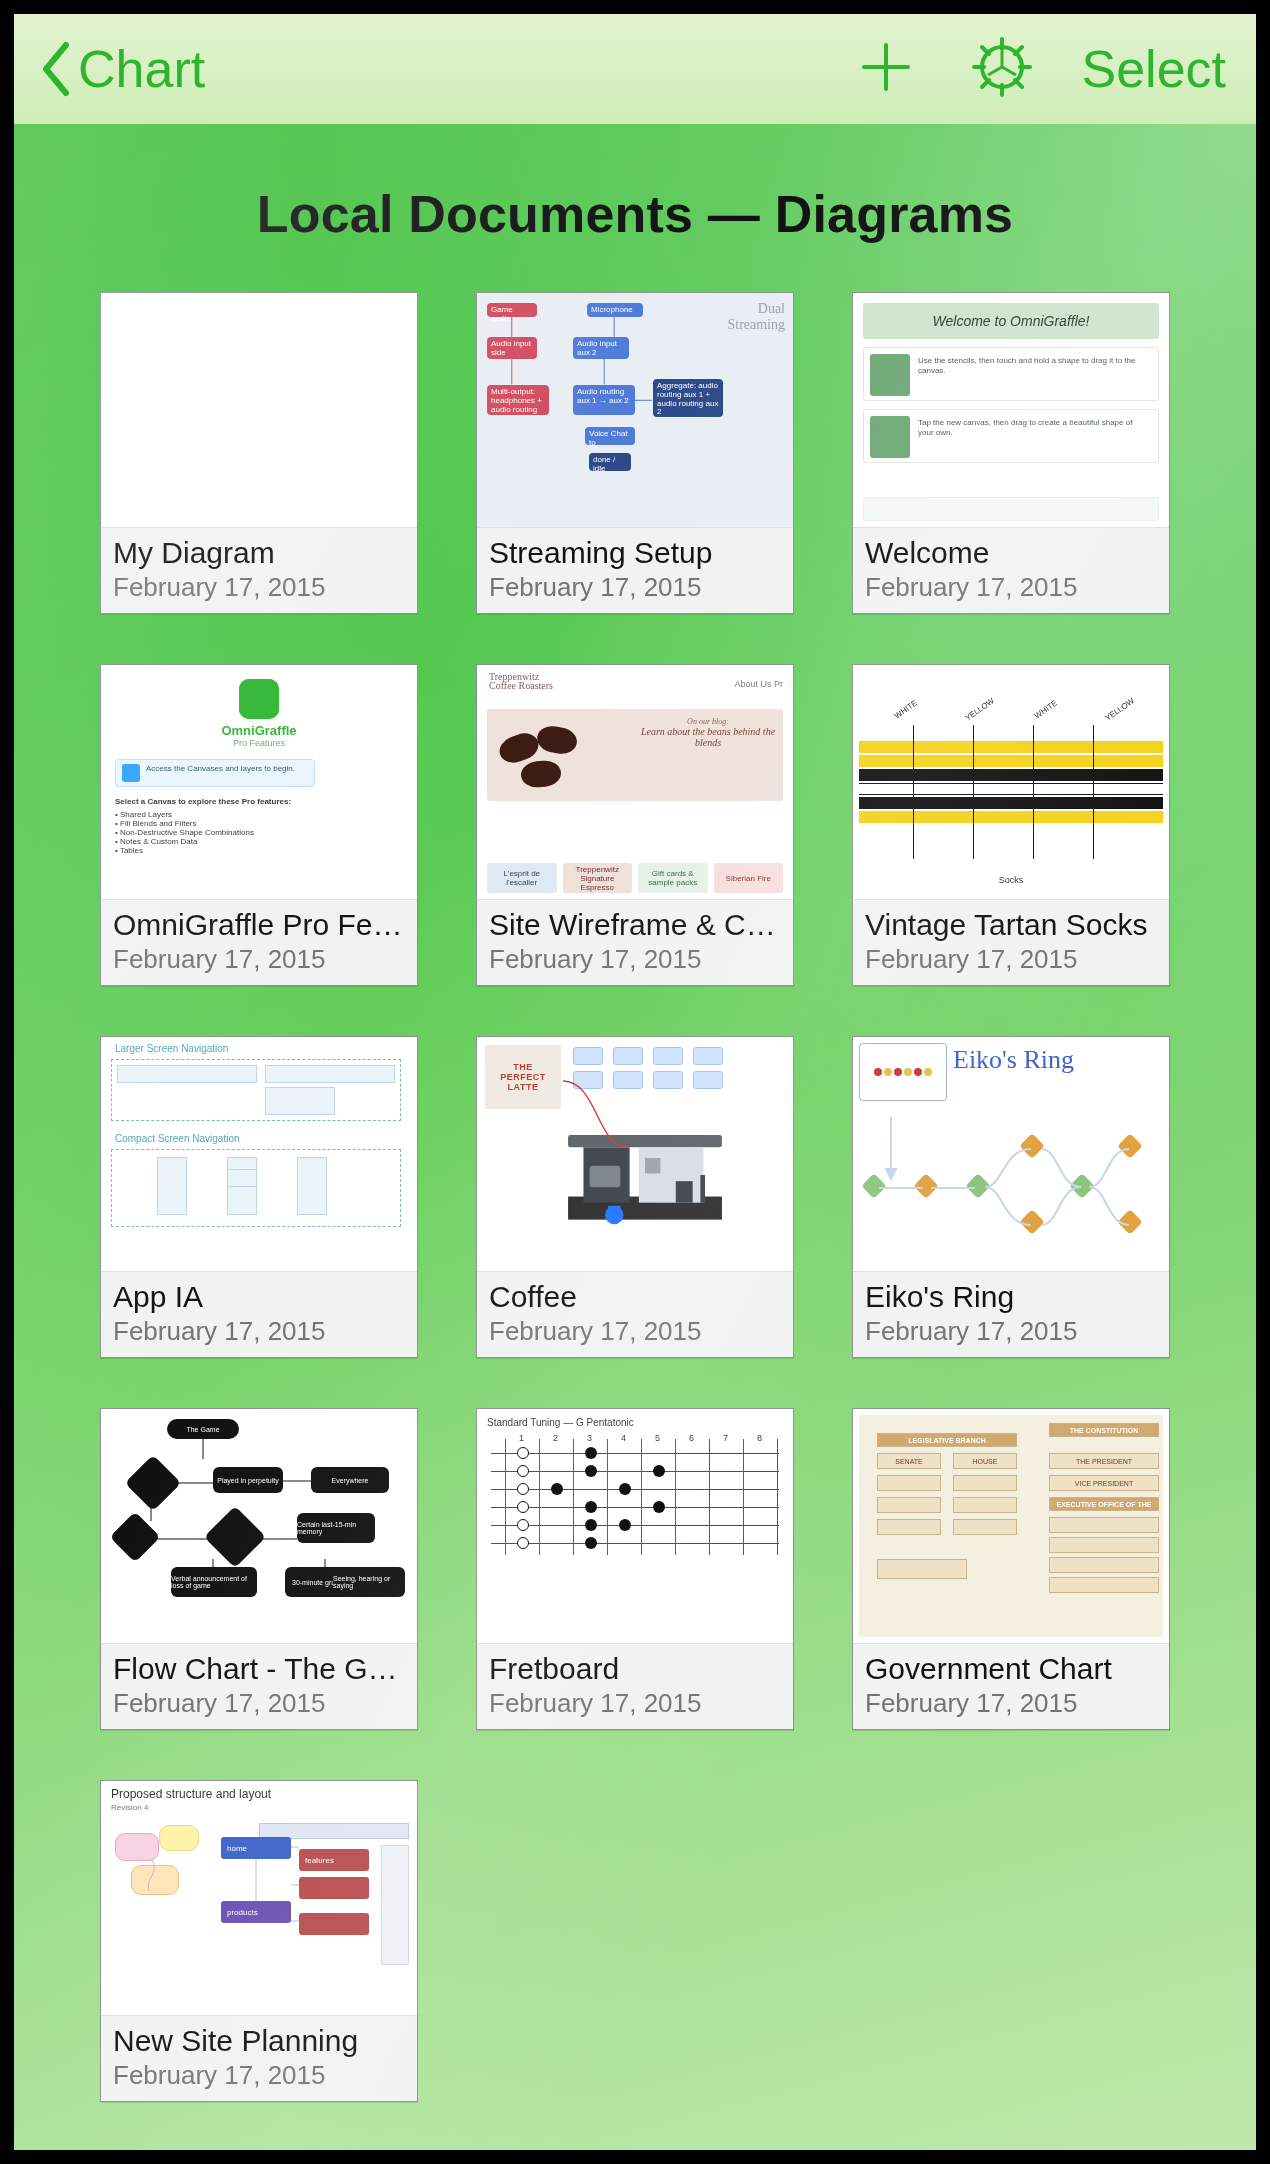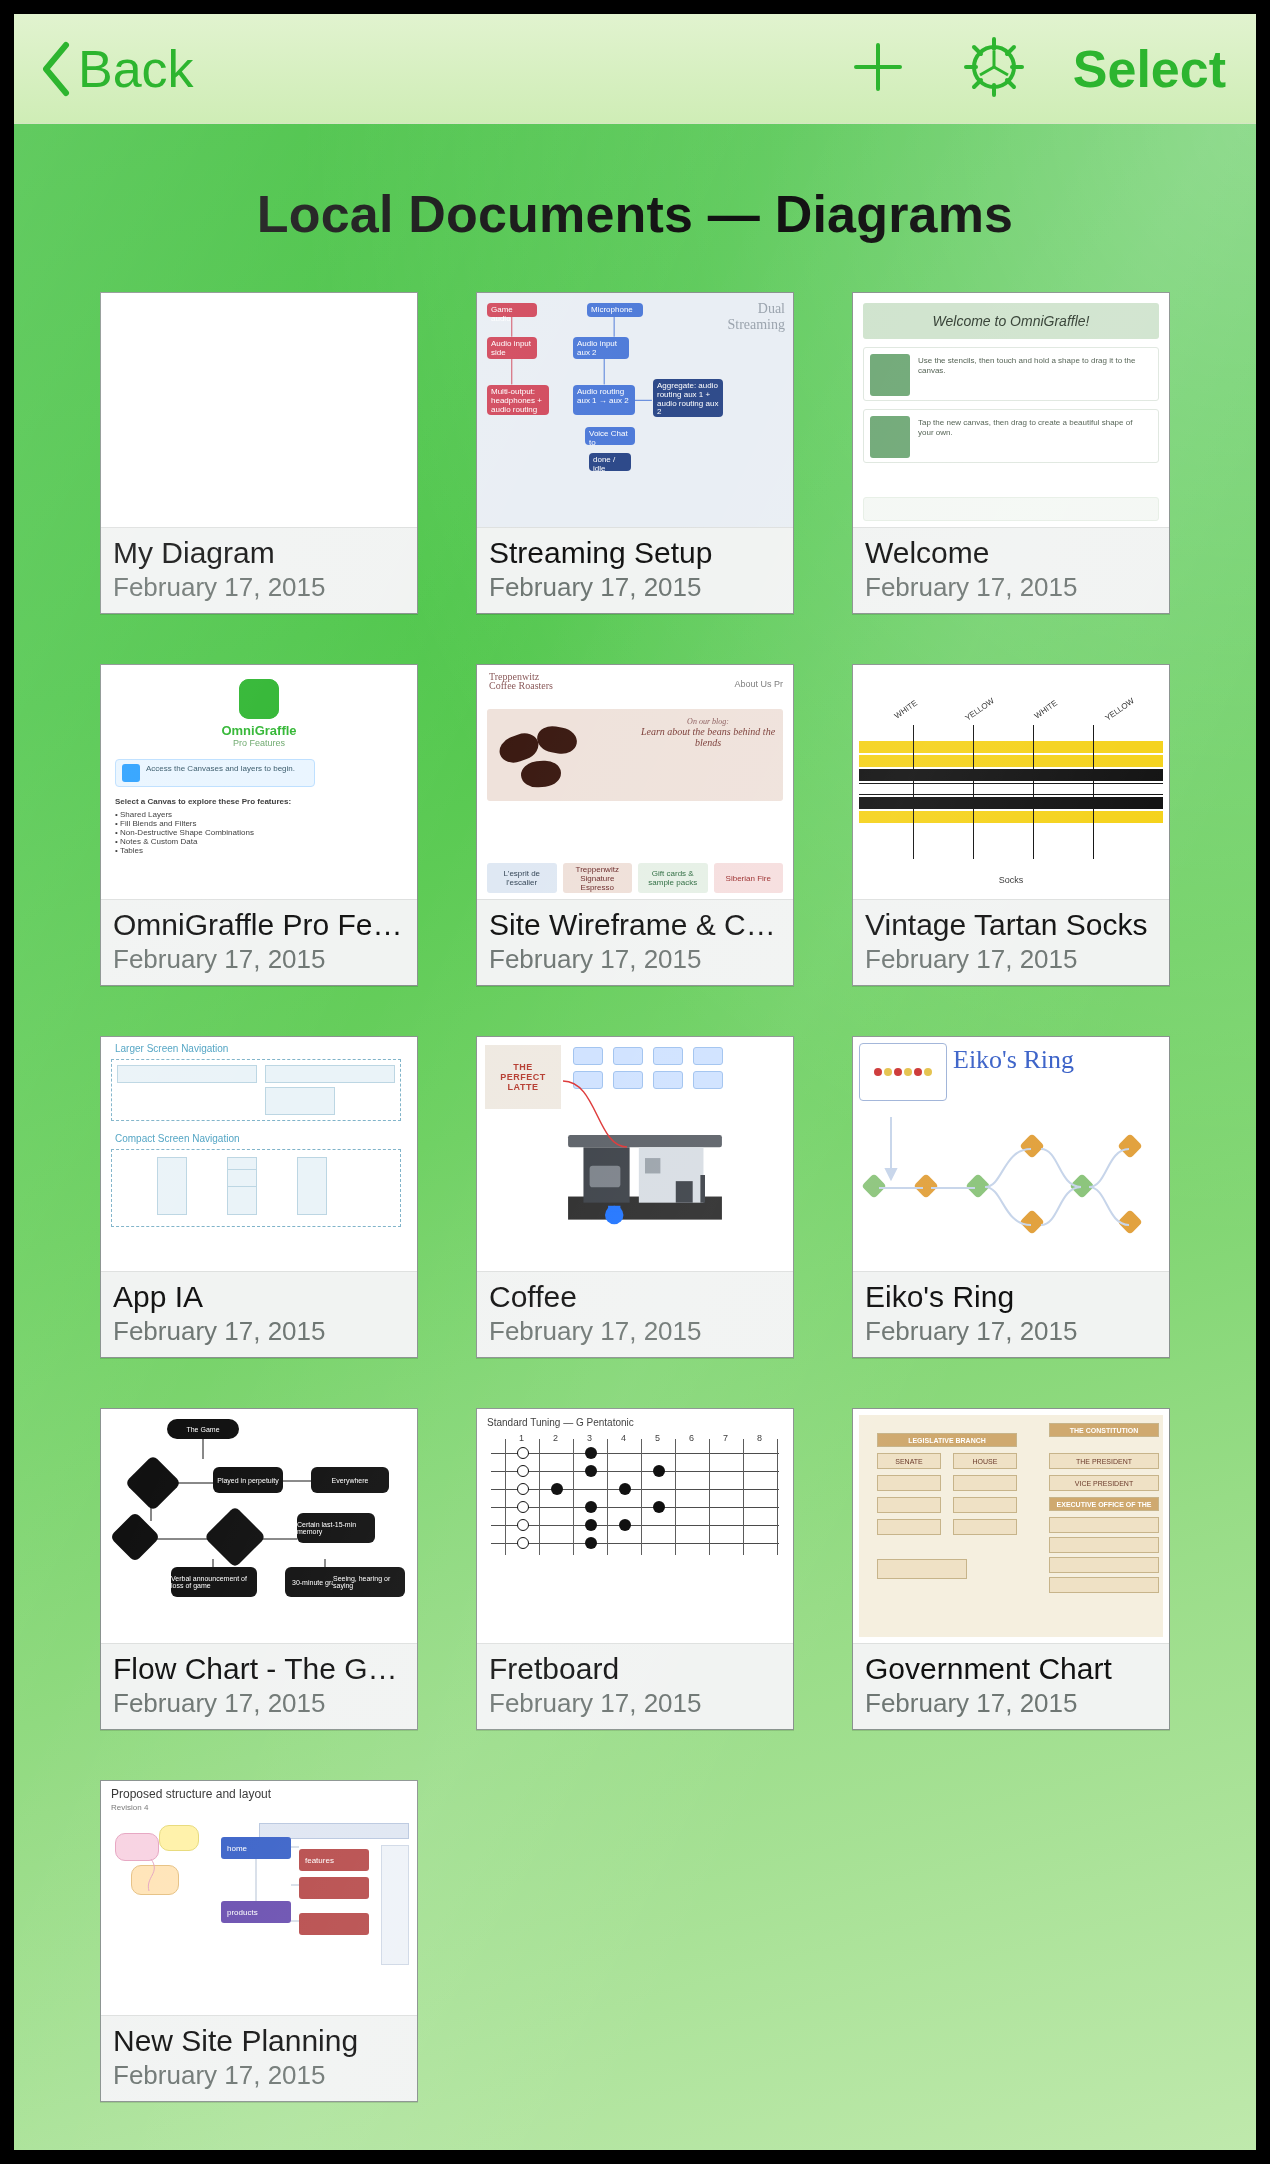--- a/index.html
+++ b/index.html
@@ -18,21 +18,21 @@
     }
     .navbar .back {
       display: flex; align-items: center;
       color: #2db52f;
       font-size: 52px; font-weight: 400;
       cursor: pointer;
     }
     .navbar .back .chev { display:inline-flex; margin-right: 6px; }
     .navbar .spacer { flex: 1; }
     .navbar .iconbtn { width: 80px; height: 80px; display:inline-flex; align-items:center; justify-content:center; cursor:pointer; margin: 0 18px; }
-    .navbar .select { color:#2db52f; font-size: 52px; font-weight:700; cursor:pointer; margin-left: 21px; }
+    .navbar .select { color:#2db52f; font-size: 52px; font-weight:400; cursor:pointer; margin-left: 21px; }
 
     
     .content {
       flex: 1;
       position: relative;
       padding: 60px 70px 120px 70px;
       background:
         radial-gradient(140% 100% at 100% 0%, rgba(255,255,255,0.35), rgba(255,255,255,0) 55%),
         linear-gradient(165deg, #3fbf3d 0%, #4ec64a 25%, #6dd061 48%, #97dc86 72%, #bfe9ac 100%);
       overflow: hidden;
@@ -179,21 +179,21 @@
 <div class="device-frame">
   <div class="screen">
 
     <div class="navbar">
       <div class="back">
         <span class="chev">
           <svg width="34" height="56" viewBox="0 0 34 56">
               <path d="M28 4 L8 28 L28 52" fill="none" stroke="#2db52f" stroke-width="6" stroke-linecap="round" stroke-linejoin="round"></path>
             </svg>
         </span>
-        <span>Back</span>
+        <span>Chart</span>
       </div>
       <div class="spacer"></div>
       <div class="iconbtn" title="Add">
         <span>
           <svg width="56" height="56" viewBox="0 0 56 56">
               <path d="M28 6 V50 M6 28 H50" stroke="#2db52f" stroke-width="4" stroke-linecap="round"></path>
             </svg>
         </span>
       </div>
       <div class="iconbtn" title="Settings">

